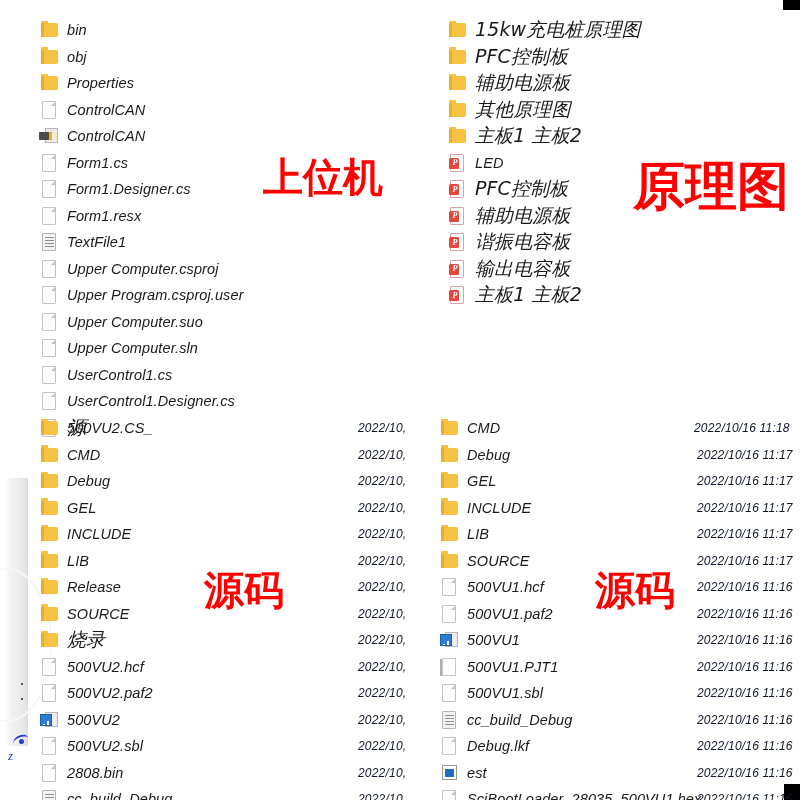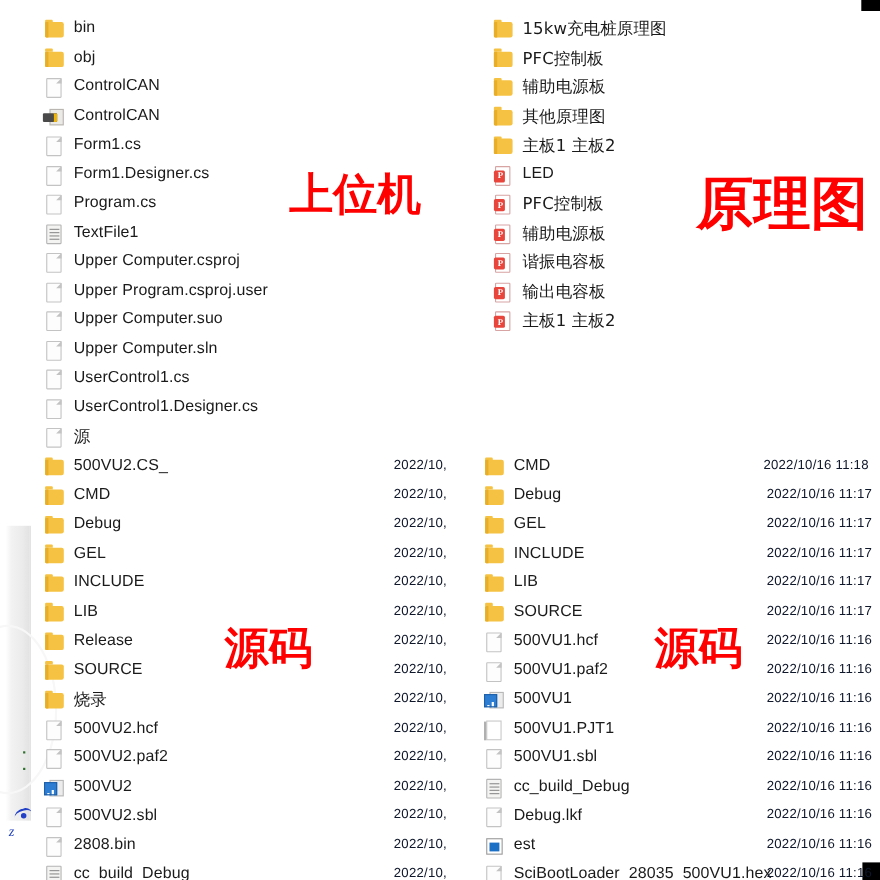--- a/index.html
+++ b/index.html
@@ -10,44 +10,45 @@
     font-family:"Liberation Sans","DejaVu Sans",sans-serif;
     overflow:hidden;
     position:relative;
   }
   #stage{position:relative;width:800px;height:800px;overflow:hidden;}
 
   
   .panel{position:absolute;}
 
   .row{
-    display:flex;
+    display:flex;align-items:center;
     height:26.5px;
     position:relative;
+    font-style:italic;
   }
   .row .ico{
     width:22px;height:20px;
     flex:0 0 22px;
     position:relative;
     margin-right:7px;
   }
   .row .nm{
     font-size:14.5px;
     color:#1a1a1a;
     white-space:nowrap;
     letter-spacing:.1px;
   }
   .row .dt{
     position:absolute;
     font-size:12px;
     color:#0f172a;
     white-space:nowrap;
     letter-spacing:.2px;
   }
-  .cjk .nm{font-family:"DejaVu Sans","Liberation Sans",sans-serif;font-size:15px;}
+  .cjk .nm{font-family:"DejaVu Sans","Liberation Sans",sans-serif;font-size:19px;}
 
   
   .i-folder{
     position:absolute;left:3px;top:3px;width:17px;height:14px;
     background:#f6c243;
     border-radius:1px 2px 2px 1px;
   }
   .i-folder:before{
     content:"";position:absolute;left:0;top:-2.5px;width:7px;height:3px;
     background:#f6c243;border-radius:1px 1px 0 0;
@@ -225,20 +226,26 @@
         <span class="nm">bin</span>
       </div>
       <div class="row">
         <span class="ico">
           <span class="i-folder"></span>
         </span>
         <span class="nm">obj</span>
       </div>
       <div class="row">
         <span class="ico">
+          <span class="i-folder"></span>
+        </span>
+        <span class="nm">Properties</span>
+      </div>
+      <div class="row">
+        <span class="ico">
           <span class="i-doc"></span>
         </span>
         <span class="nm">ControlCAN</span>
       </div>
       <div class="row">
         <span class="ico">
           <span class="i-dll"></span>
         </span>
         <span class="nm">ControlCAN</span>
       </div>
@@ -251,21 +258,21 @@
       <div class="row">
         <span class="ico">
           <span class="i-doc"></span>
         </span>
         <span class="nm">Form1.Designer.cs</span>
       </div>
       <div class="row">
         <span class="ico">
           <span class="i-doc"></span>
         </span>
-        <span class="nm">Program.cs</span>
+        <span class="nm">Form1.resx</span>
       </div>
       <div class="row">
         <span class="ico">
           <span class="i-txt"></span>
         </span>
         <span class="nm">TextFile1</span>
       </div>
       <div class="row">
         <span class="ico">
           <span class="i-doc"></span>

